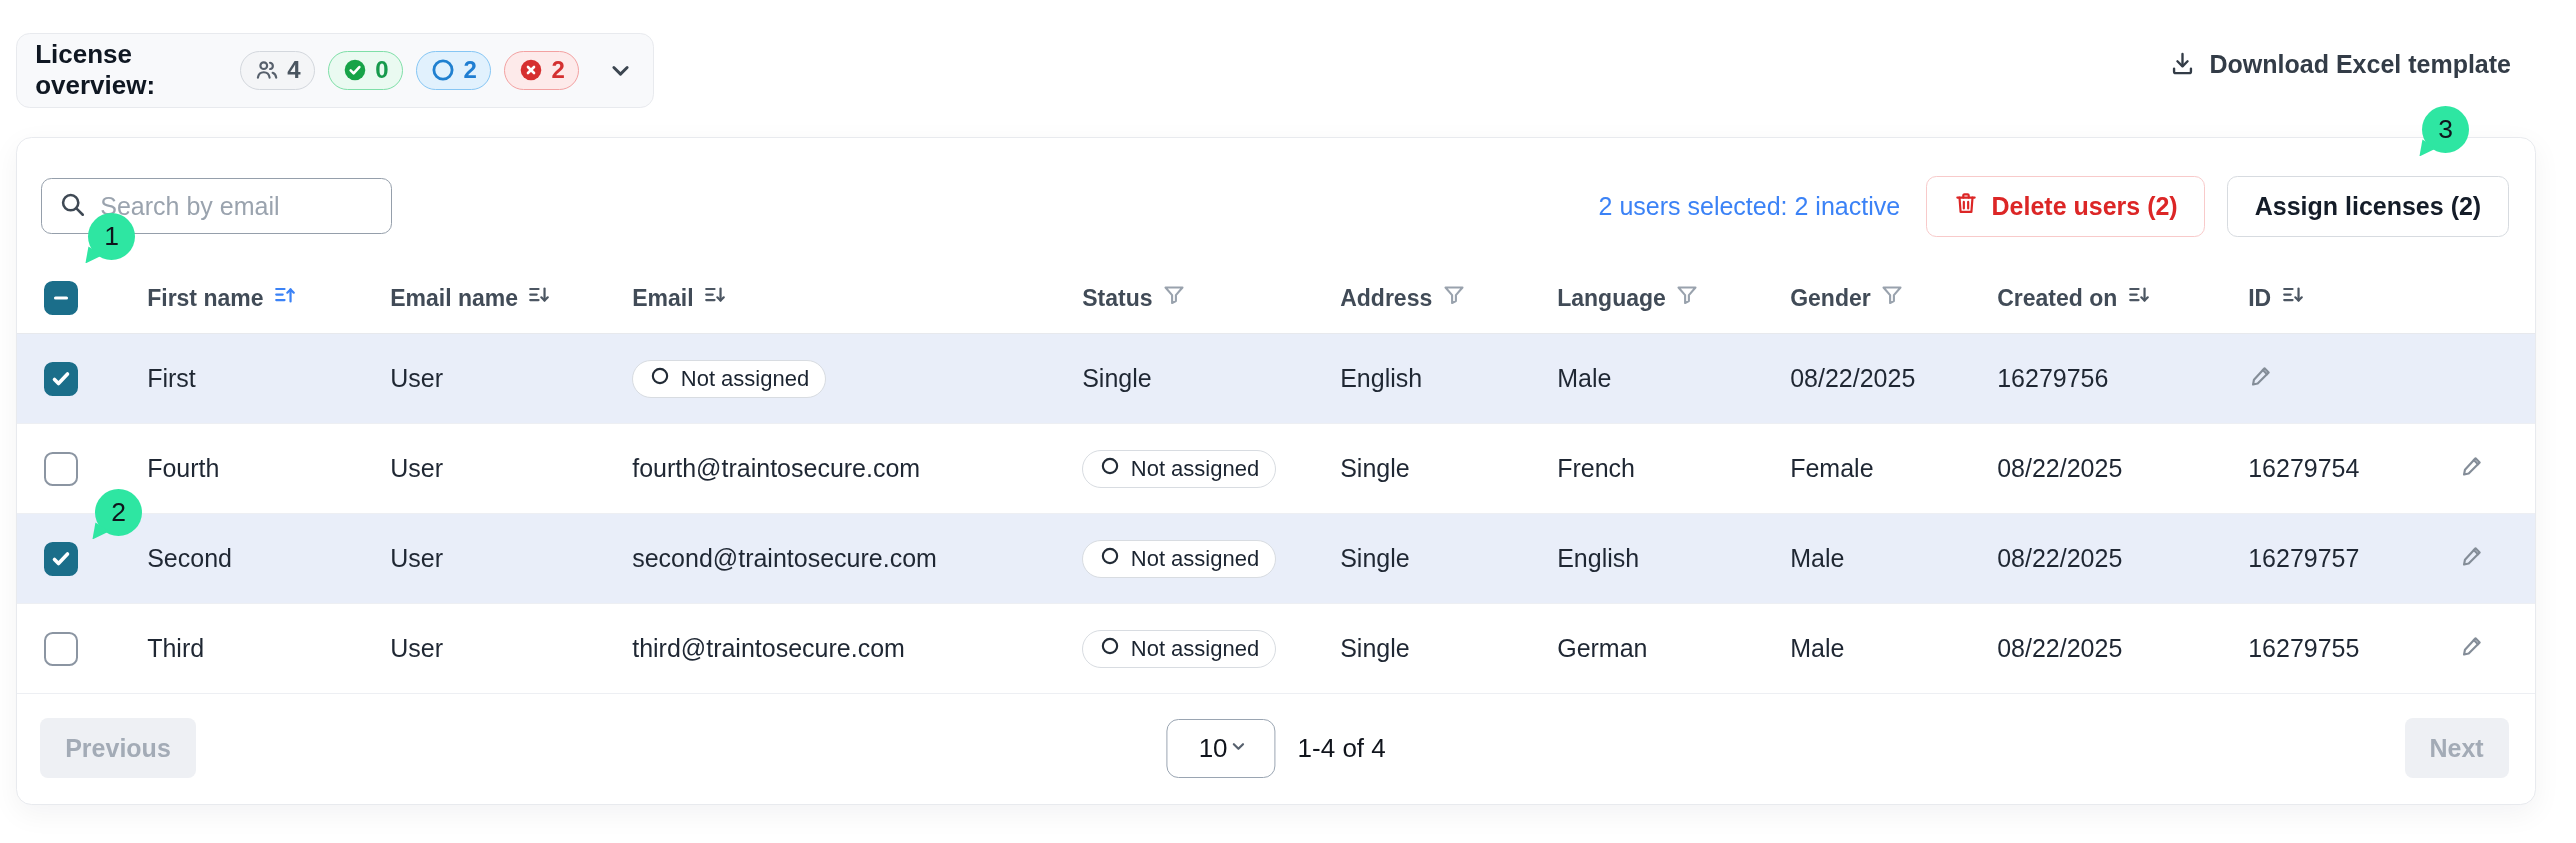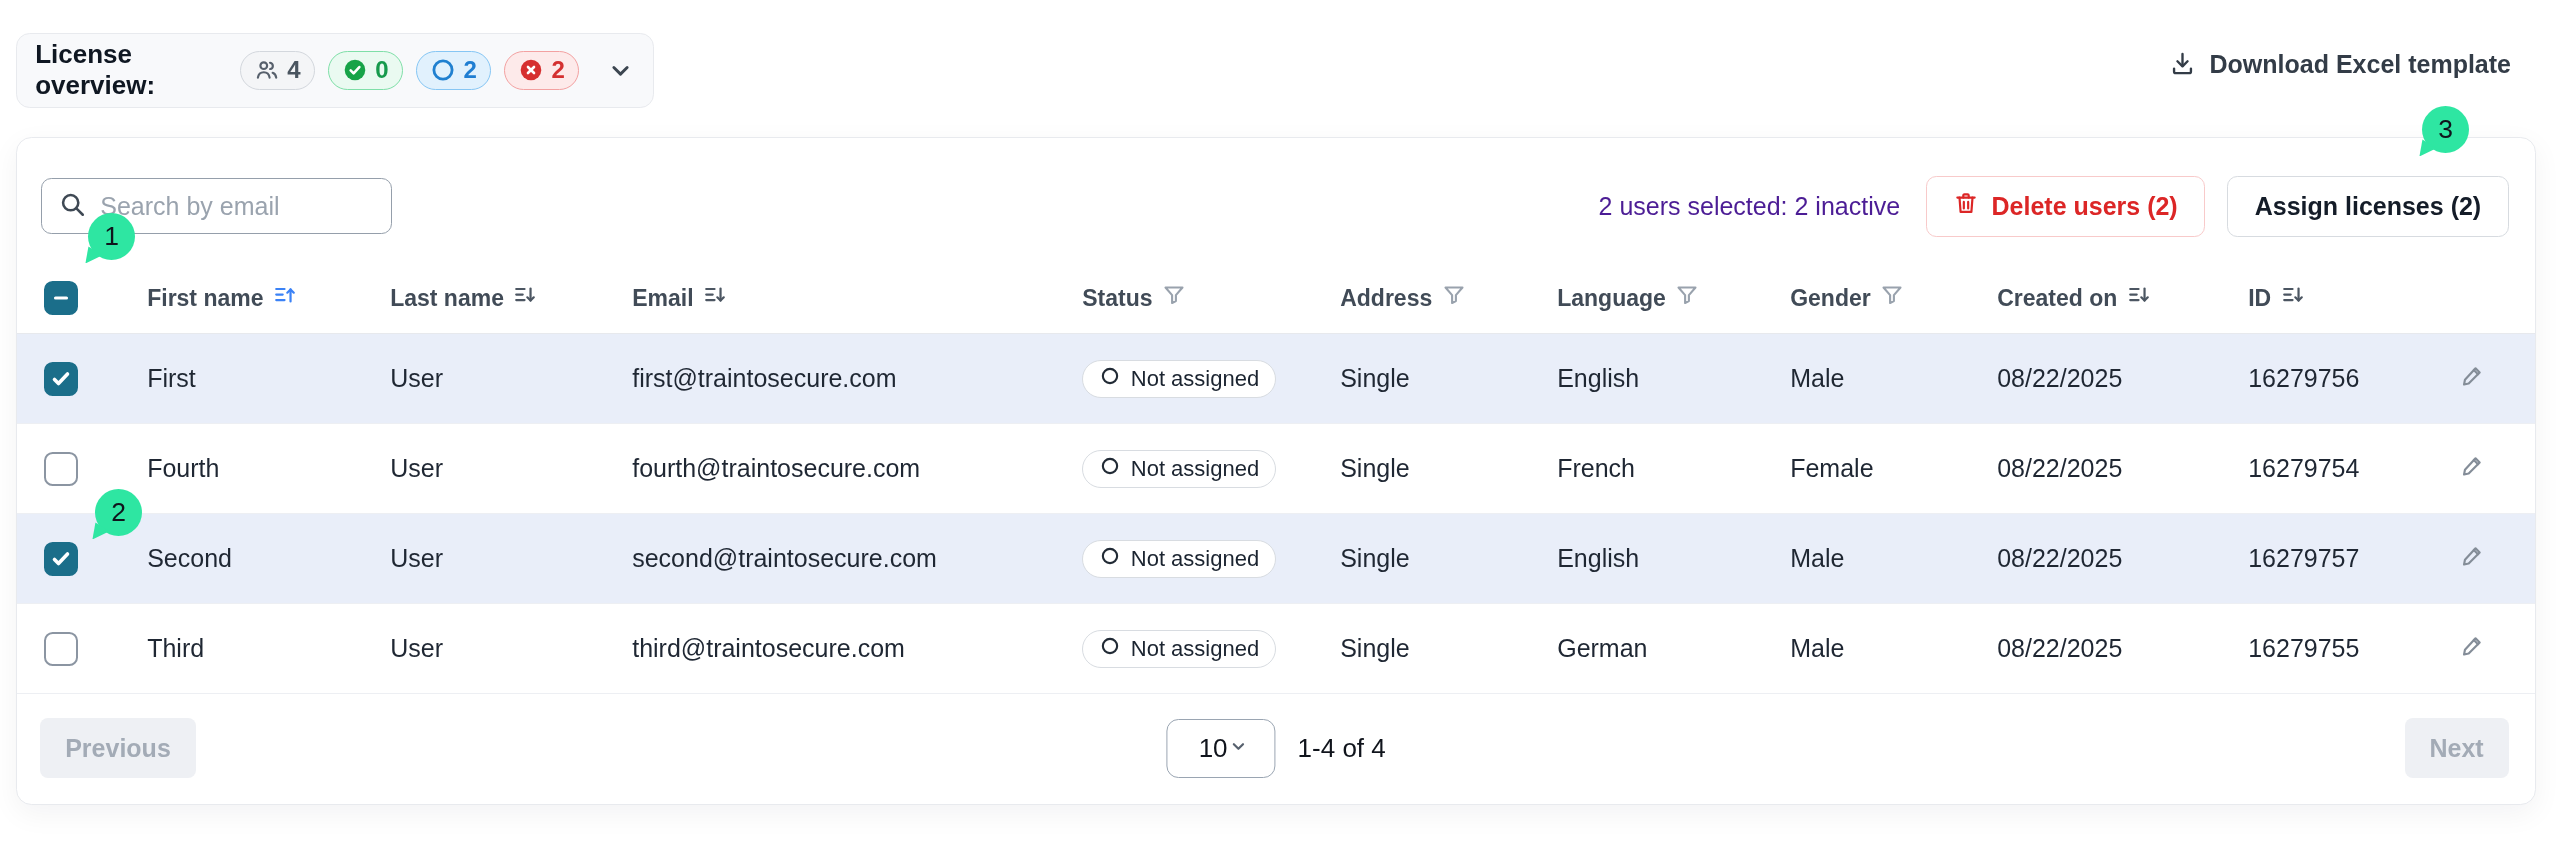--- a/index.html
+++ b/index.html
@@ -45,21 +45,21 @@
   .search{
     display:flex; align-items:center; gap:13.7px; width:351px; height:56px;
     border:1.7px solid #959fab; border-radius:10.3px; background:#fff; padding:0 15.4px;
   }
   .search input{
     border:none; outline:none; flex:1; font-size:25px; color:#1f2937;
     font-family:"Liberation Sans", sans-serif; background:transparent; min-width:0;
   }
   .search input::placeholder{ color:#9aa3ae; }
   .toolbar-right{ margin-left:auto; display:flex; align-items:center; gap:22px; }
-  .sel-text{ font-size:25px; color:#4c1d95; margin-right:3.4px; }
+  .sel-text{ font-size:25px; color:#3b82f6; margin-right:3.4px; }
   .btn{
     display:inline-flex; align-items:center; justify-content:center; gap:13px;
     height:61px; border-radius:10.3px; background:#fff; cursor:pointer;
     font-family:"Liberation Sans", sans-serif; font-size:25px;
   }
   .btn-delete{ border:1.7px solid #f8caca; color:#dc2626; font-weight:600; padding:18px 26px; }
   .btn-assign{ border:1.7px solid #d7dbe0; color:#141c28; font-weight:bold; padding:0 27px; }
 
   
   .grid{
@@ -225,21 +225,21 @@
       </div>
       <div class="th">
         <span>First name</span>
         <span><svg width="24" height="24" viewBox="0 0 26 26" fill="none" stroke="#3b82f6" stroke-width="2.4" stroke-linecap="round" stroke-linejoin="round">
               <path d="M3.5 6.5h9M3.5 12.5h7M3.5 18.5h9"></path>
               <path d="M19 20V7"></path>
               <path d="M15.5 10.5L19 7l3.5 3.5"></path>
             </svg></span>
       </div>
       <div class="th">
-        <span>Last name</span>
+        <span>Email name</span>
         <span><svg width="24" height="24" viewBox="0 0 26 26" fill="none" stroke="#4c5662" stroke-width="2.4" stroke-linecap="round" stroke-linejoin="round">
               <path d="M3.5 6.5h9M3.5 12.5h7M3.5 18.5h9"></path>
               <path d="M19 6v13"></path>
               <path d="M15.5 15.5L19 19l3.5-3.5"></path>
             </svg></span>
       </div>
       <div class="th">
         <span>Email</span>
         <span><svg width="24" height="24" viewBox="0 0 26 26" fill="none" stroke="#4c5662" stroke-width="2.4" stroke-linecap="round" stroke-linejoin="round">
               <path d="M3.5 6.5h9M3.5 12.5h7M3.5 18.5h9"></path>
@@ -295,21 +295,20 @@
       <div class="tr grid selected">
         <div class="col-check">
             <div class="checkbox checked">
               <svg class="check-glyph" width="24" height="24" viewBox="0 0 24 24" fill="none" stroke="#fff" stroke-width="3.6" stroke-linecap="round" stroke-linejoin="round">
                 <path d="M5.5 12.5l4 4 9-9.5"></path>
               </svg>
             </div>
           </div>
         <div class="td">First</div>
         <div class="td">User</div>
-        <div class="td">first@traintosecure.com</div>
         <div class="td"><span class="pill">
               <span><svg width="22" height="22" viewBox="0 0 24 24" fill="none">
                   <circle cx="12" cy="12" r="7.8" stroke="#212a35" stroke-width="2.3"></circle>
                 </svg></span>
               <span>Not assigned</span>
             </span></div>
         <div class="td">Single</div>
         <div class="td">English</div>
         <div class="td">Male</div>
         <div class="td">08/22/2025</div>

